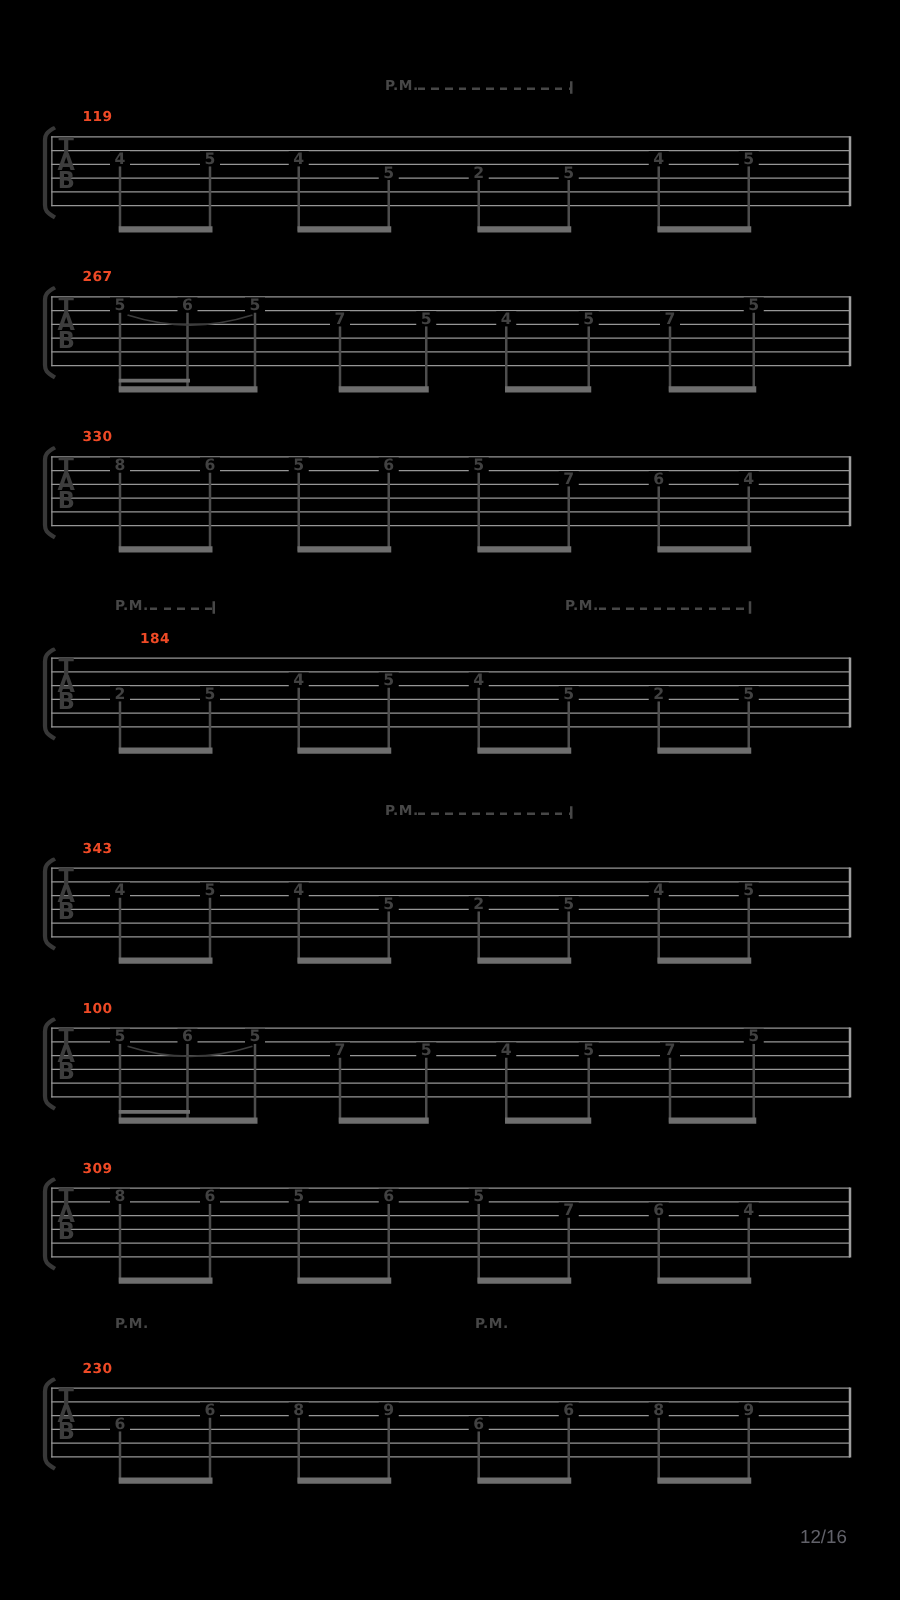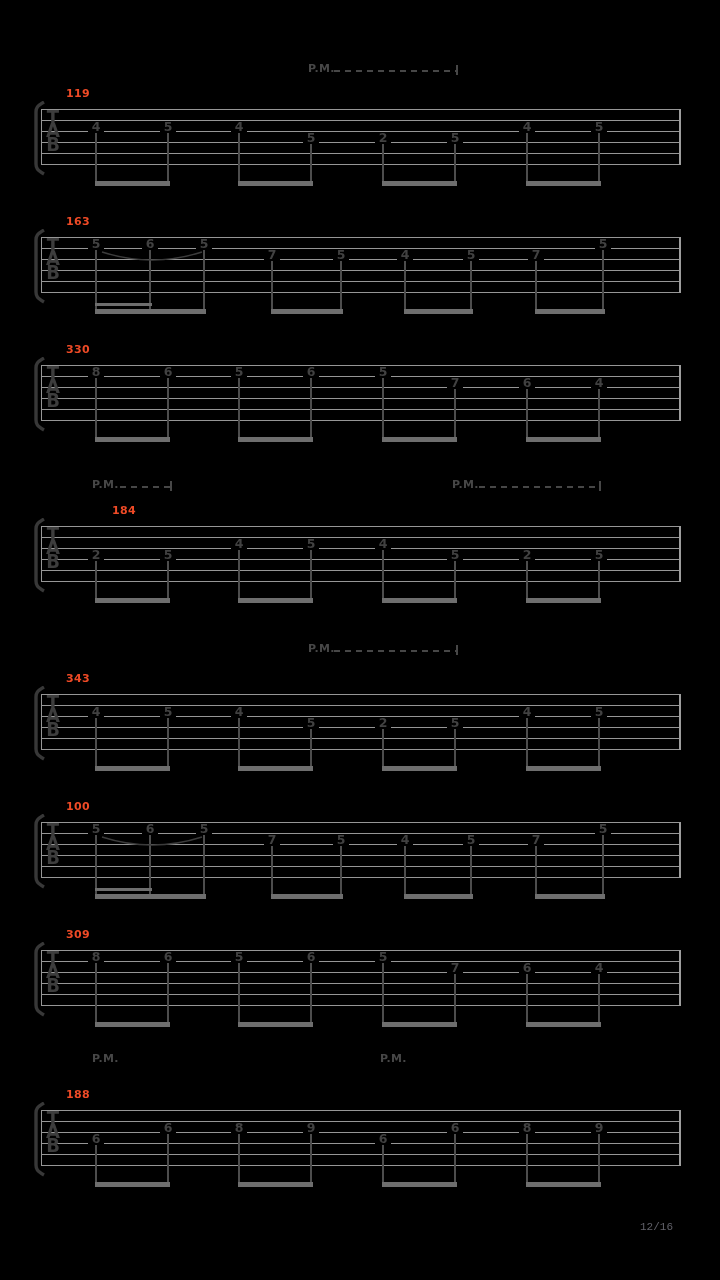--- a/index.html
+++ b/index.html
@@ -32,22 +32,22 @@
   .pm{
     position:absolute;font-size:11px;font-weight:bold;color:#474747;
     letter-spacing:0.4px;white-space:nowrap;
   }
   .pm-dash{
     position:absolute;height:2px;
     background:repeating-linear-gradient(to right,#474747 0 6px,transparent 6px 11px);
   }
   .pm-tick{position:absolute;width:2px;height:10px;background:#474747;}
   .pageno{
-    position:absolute;font-family:Liberation Mono, monospace;
-    font-size:11px;color:#62626a;
+    position:absolute;font-family:Liberation Sans, sans-serif;
+    font-size:15px;color:#62626a;
   }
 </style>
 </head>
 <body>
 
 <div id="page">
   <div id="score">
       <div class="system" style="top: 109px; height: 90px;">
         <svg width="16" height="76" class="bracket-svg" style="left: 31px; top: -8px;">
           <path d="M13 1 C6 5 5 7 5 11 L5 63 C5 67 6 69 13 73" stroke="#383838" stroke-width="3.4" fill="none"></path>
@@ -93,21 +93,21 @@
         <div class="staffline" style="left: 41px; width: 639px; top: 11px;"></div>
         <div class="staffline" style="left: 41px; width: 639px; top: 22px;"></div>
         <div class="staffline" style="left: 41px; width: 639px; top: 33px;"></div>
         <div class="staffline" style="left: 41px; width: 639px; top: 44px;"></div>
         <div class="staffline" style="left: 41px; width: 639px; top: 55px;"></div>
         <div class="startline" style="left: 41px; top: 0px; height: 56px;"></div>
         <div class="barline" style="left: 679px; top: 0px; height: 56px;"></div>
         <div class="clef-letter" style="left: 43px; top: 2px;">T</div>
         <div class="clef-letter" style="left: 43px; top: 15.3px;">A</div>
         <div class="clef-letter" style="left: 43px; top: 28.6px;">B</div>
-        <div class="measure-num" style="left: 66px; top: -22px;">163</div>
+        <div class="measure-num" style="left: 66px; top: -22px;">267</div>
         <div class="stem" style="left: 95.25px; top: 13px; height: 63px;"></div>
         <div class="fret" style="left: 88px; top: 1px;">5</div>
         <div class="stem" style="left: 149.25px; top: 13px; height: 63px;"></div>
         <div class="fret" style="left: 142px; top: 1px;">6</div>
         <div class="stem" style="left: 203.25px; top: 13px; height: 63px;"></div>
         <div class="fret" style="left: 196px; top: 1px;">5</div>
         <div class="stem" style="left: 271.25px; top: 24px; height: 52px;"></div>
         <div class="fret" style="left: 264px; top: 12px;">7</div>
         <div class="stem" style="left: 340.25px; top: 24px; height: 52px;"></div>
         <div class="fret" style="left: 333px; top: 12px;">5</div>
@@ -327,21 +327,21 @@
         <div class="staffline" style="left: 41px; width: 639px; top: 11px;"></div>
         <div class="staffline" style="left: 41px; width: 639px; top: 22px;"></div>
         <div class="staffline" style="left: 41px; width: 639px; top: 33px;"></div>
         <div class="staffline" style="left: 41px; width: 639px; top: 44px;"></div>
         <div class="staffline" style="left: 41px; width: 639px; top: 55px;"></div>
         <div class="startline" style="left: 41px; top: 0px; height: 56px;"></div>
         <div class="barline" style="left: 679px; top: 0px; height: 56px;"></div>
         <div class="clef-letter" style="left: 43px; top: 2px;">T</div>
         <div class="clef-letter" style="left: 43px; top: 15.3px;">A</div>
         <div class="clef-letter" style="left: 43px; top: 28.6px;">B</div>
-        <div class="measure-num" style="left: 66px; top: -22px;">188</div>
+        <div class="measure-num" style="left: 66px; top: -22px;">230</div>
         <div class="stem" style="left: 95.25px; top: 35px; height: 41px;"></div>
         <div class="fret" style="left: 88px; top: 23px;">6</div>
         <div class="stem" style="left: 167.25px; top: 24px; height: 52px;"></div>
         <div class="fret" style="left: 160px; top: 12px;">6</div>
         <div class="stem" style="left: 238.25px; top: 24px; height: 52px;"></div>
         <div class="fret" style="left: 231px; top: 12px;">8</div>
         <div class="stem" style="left: 310.25px; top: 24px; height: 52px;"></div>
         <div class="fret" style="left: 303px; top: 12px;">9</div>
         <div class="stem" style="left: 382.25px; top: 35px; height: 41px;"></div>
         <div class="fret" style="left: 375px; top: 23px;">6</div>

